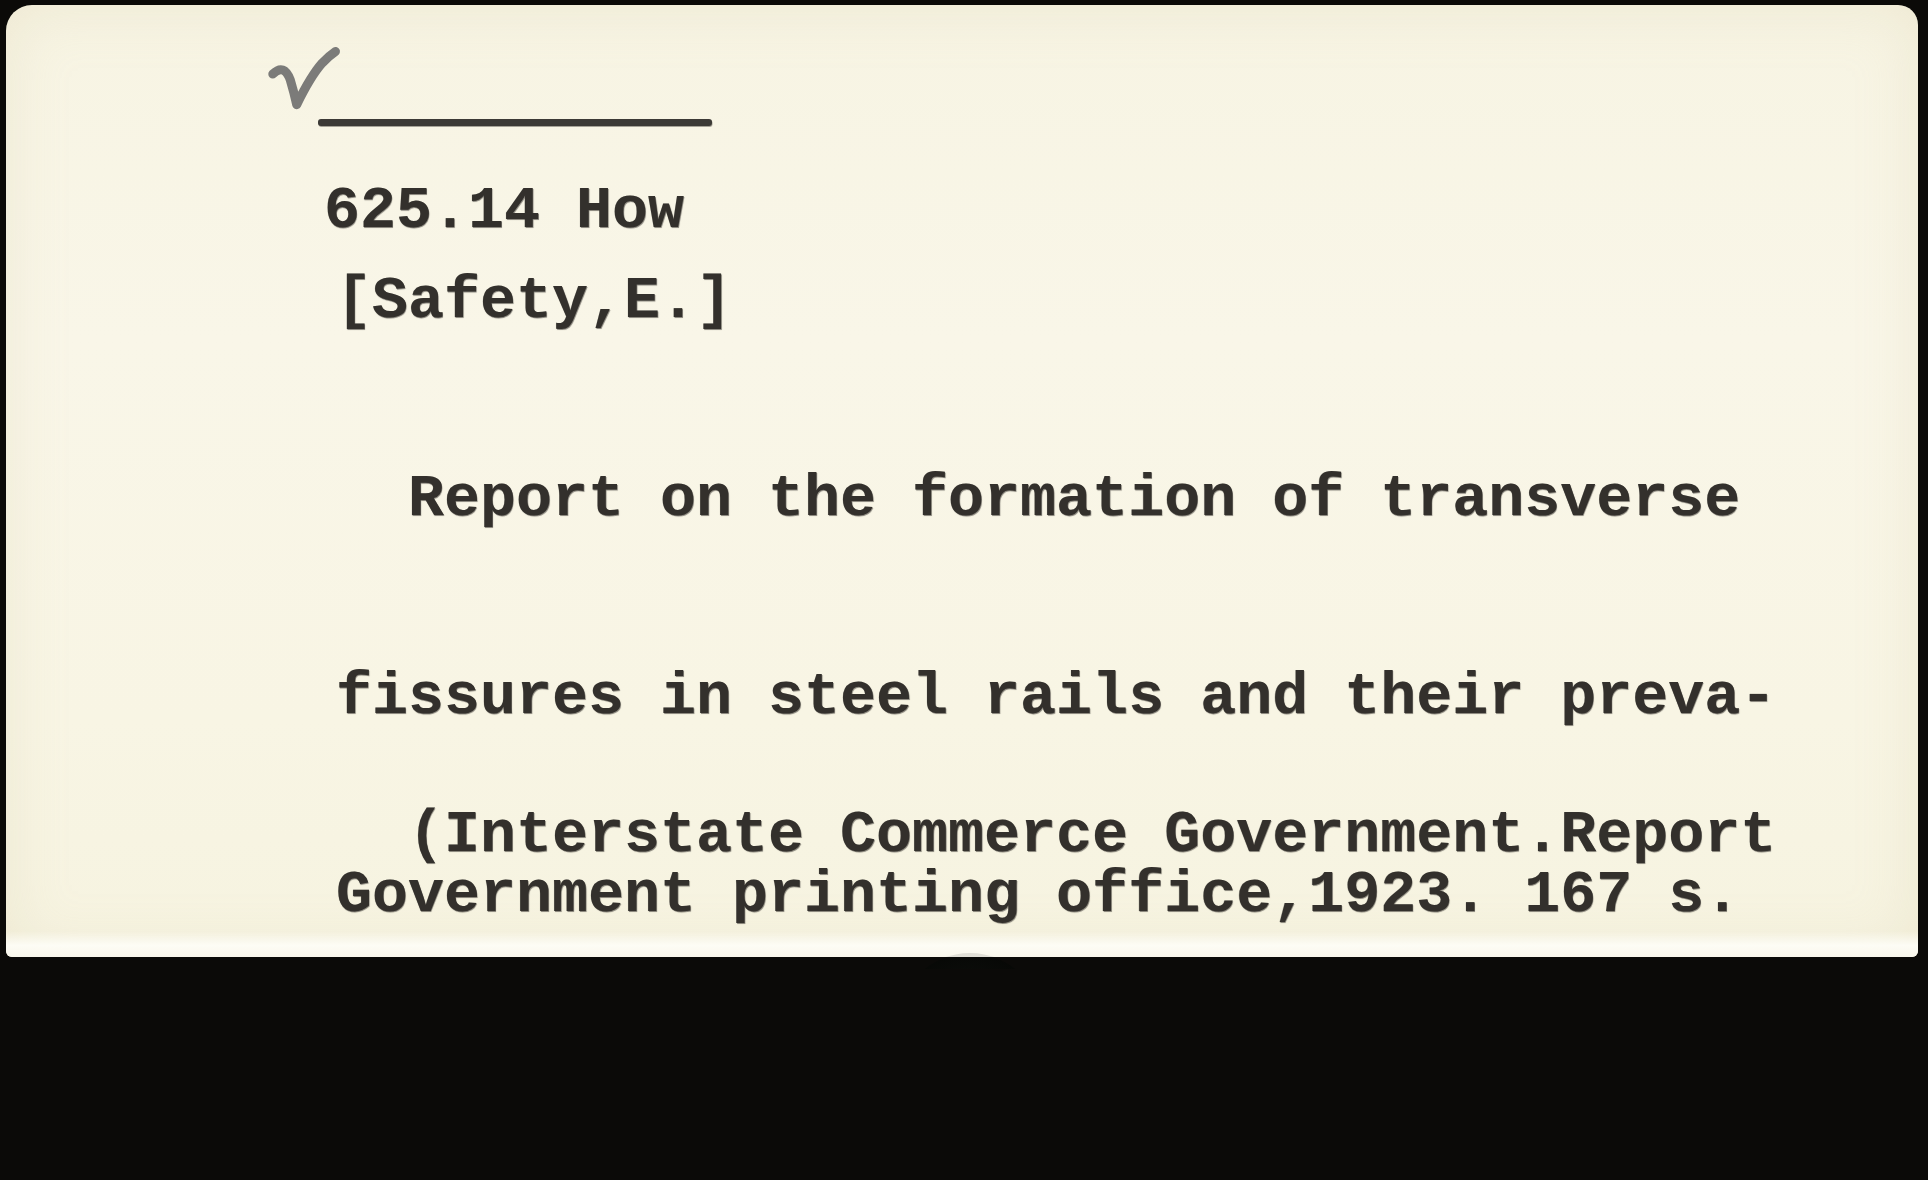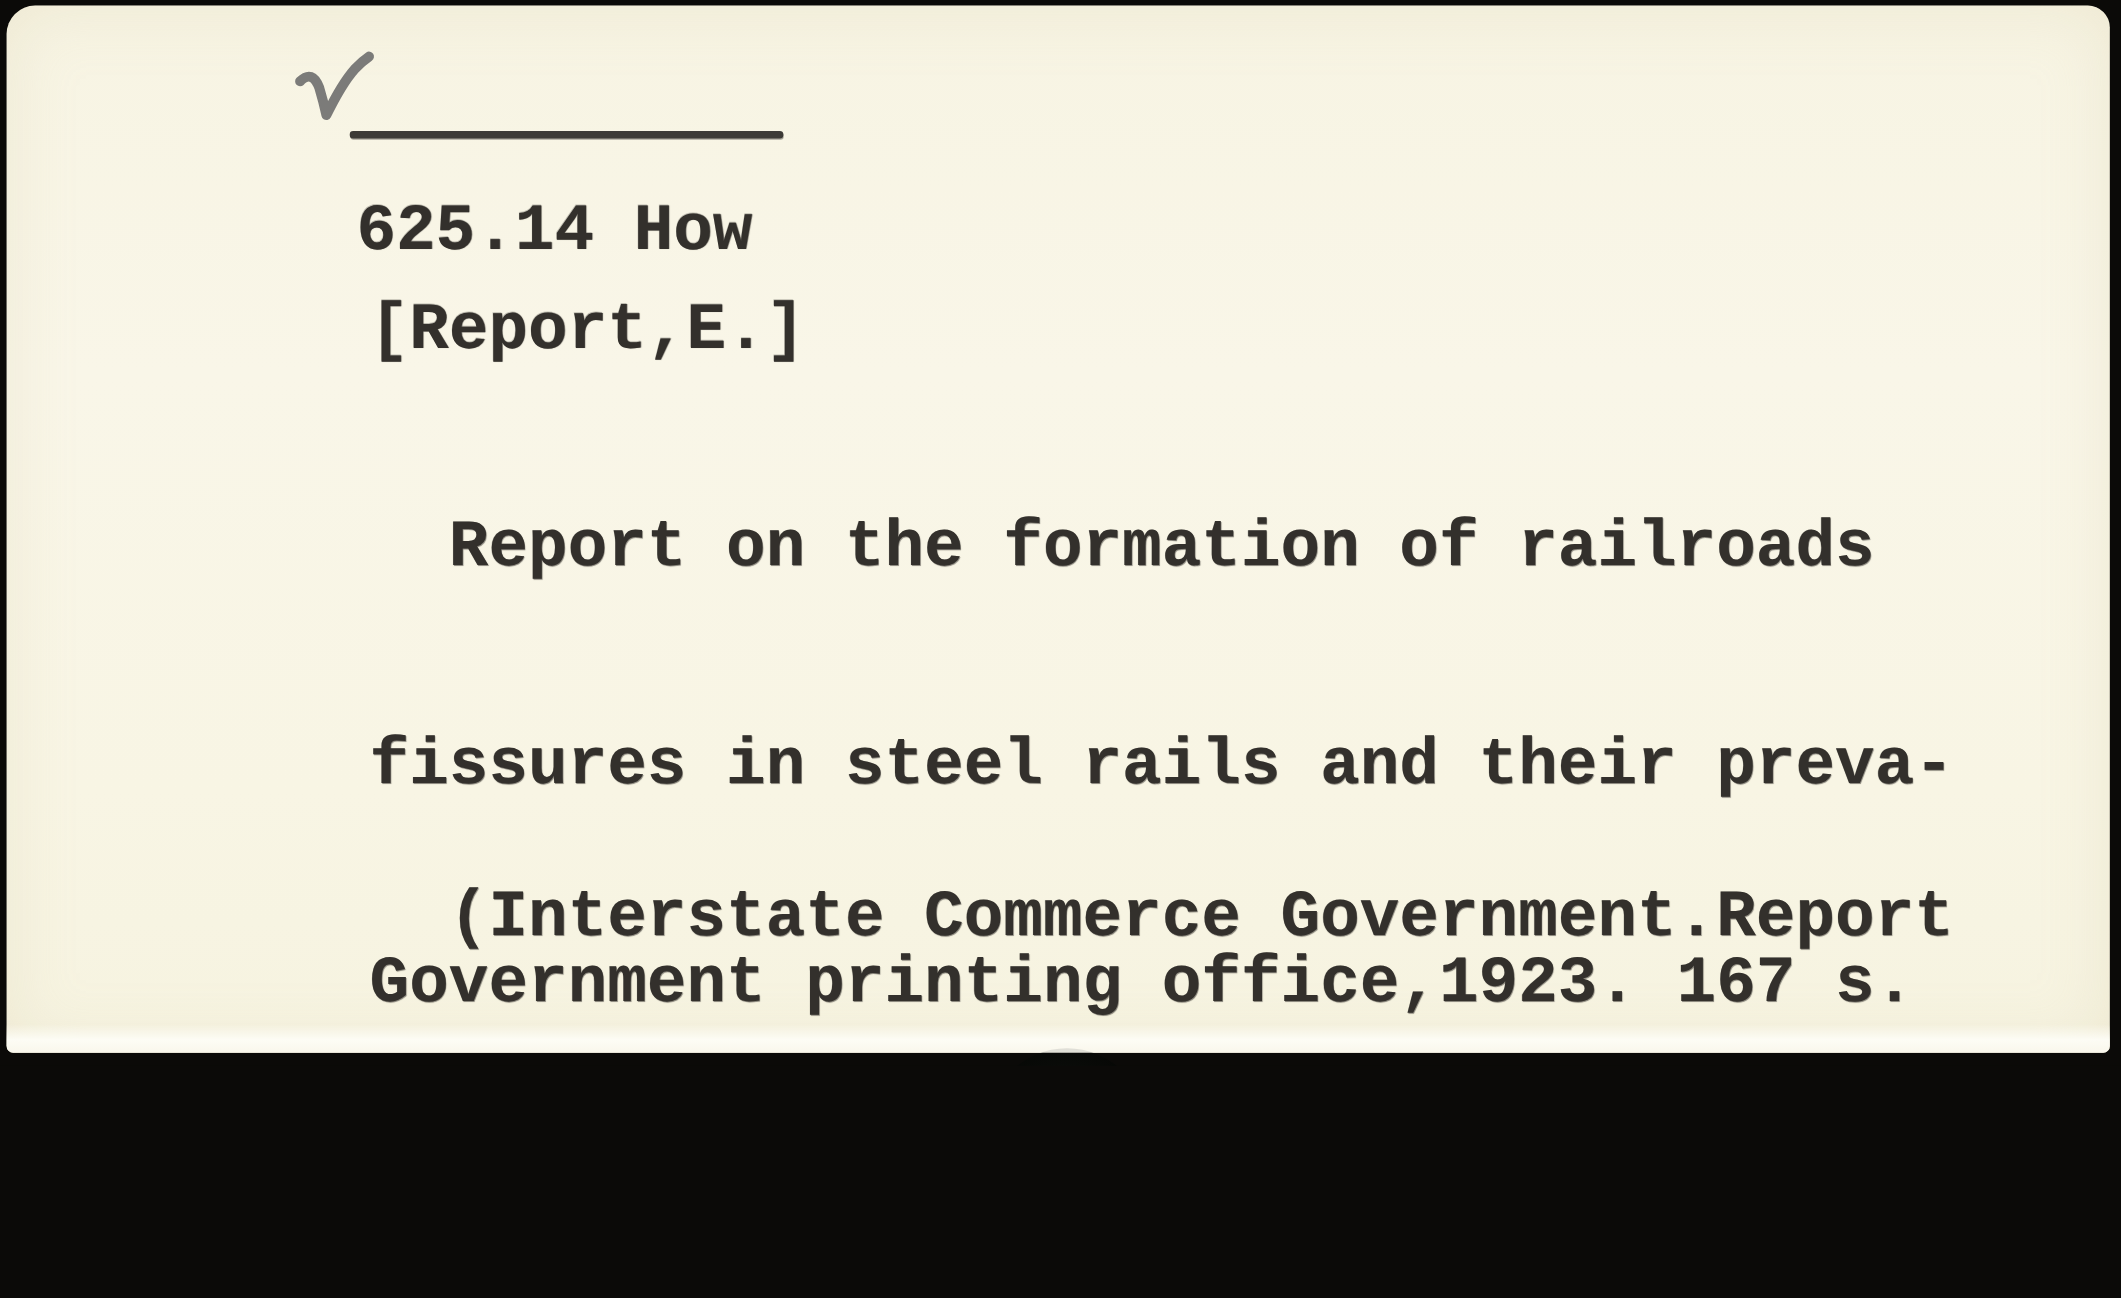--- a/index.html
+++ b/index.html
@@ -83,24 +83,24 @@
 
     <svg id="checkmark" width="78" height="84" viewBox="0 0 78 84">
       <path d="M10 36 Q20 24 28 40 Q33 52 37 64 Q48 34 58 20 Q64 12 70 7" fill="none" stroke="#6a6a6a" stroke-width="9" stroke-linecap="round" stroke-linejoin="round" opacity="0.88"></path>
     </svg>
 
     <div id="call-numbers" class="typed">
       <div>625.14 How</div>
     </div>
     <div id="call-underline"></div>
 
-    <div id="author-line" class="typed">[Report,E.]</div>
+    <div id="author-line" class="typed">[Safety,E.]</div>
 
     <div id="title-block" class="typed">
-      <div>  Report on the formation of railroads</div>
+      <div>  Report on the formation of transverse</div>
       <div>fissures in steel rails and their preva-</div>
       <div>Government printing office,1923. 167 s.</div>
     </div>
 
     <div id="series-block" class="typed">
       <div>  (Interstate Commerce Government.Report</div>
       <div>of Bureau of Safety 23/4 1923.)</div>
     </div>
 
     <div id="hole-punch"></div>

